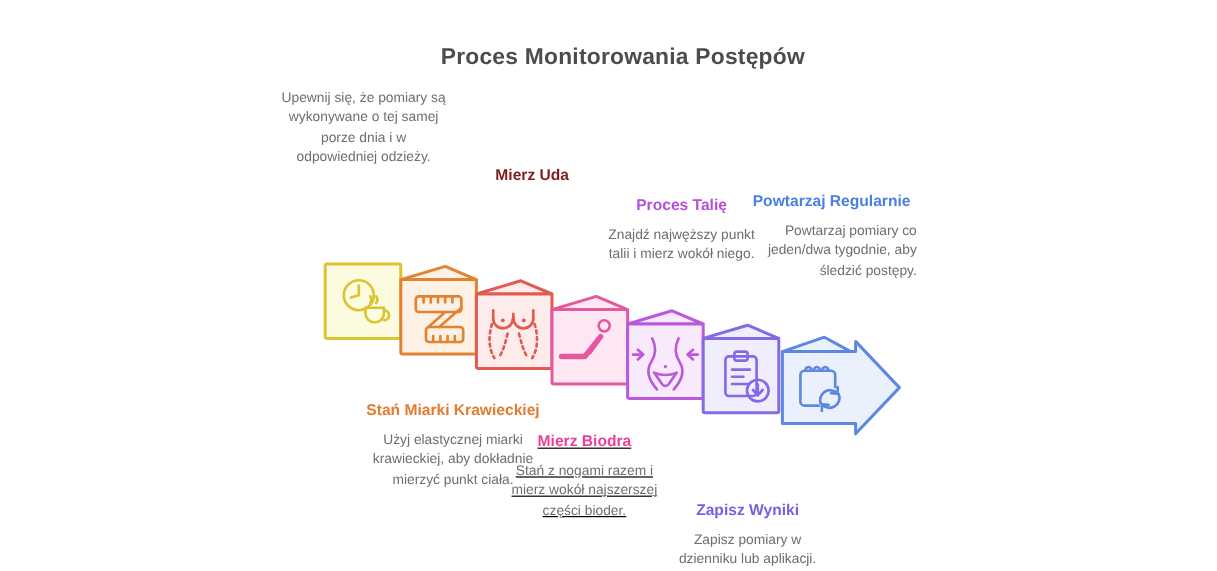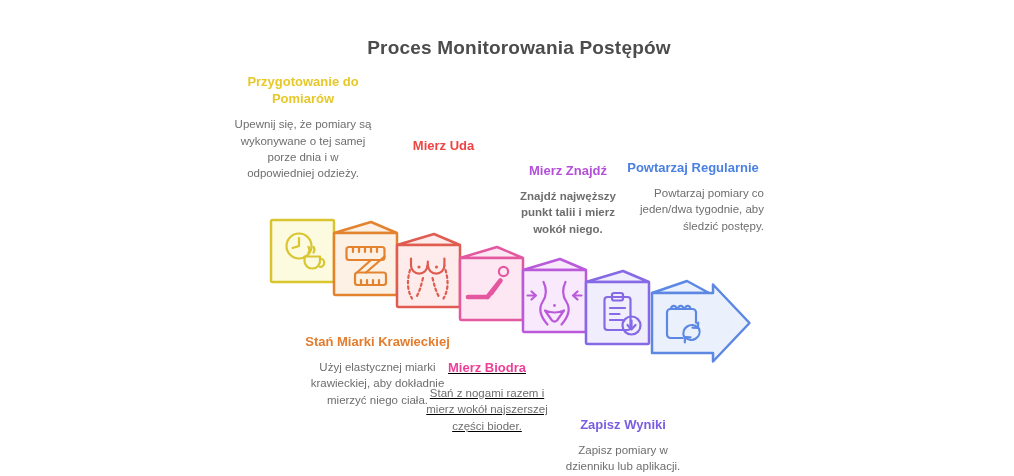--- a/index.html
+++ b/index.html
@@ -33,37 +33,36 @@
   .lb6{left:621px;top:159px;width:144px;}
 </style>
 </head>
 <body>
 
 <div class="canvas">
 
   <h1 class="main-title" style="color: rgb(76, 76, 76);">Proces Monitorowania Postępów</h1>
 
   <div class="step-label lb0">
-    <span class="heading" style="color: rgb(231, 200, 41);">Przygotowanie do Pomiarów</span>
     <span class="body" style="color: rgb(110, 110, 110);">Upewnij się, że pomiary są wykonywane o tej samej porze dnia i w odpowiedniej odzieży.</span>
   </div>
   <div class="step-label lb1">
     <span class="heading" style="color: rgb(227, 124, 46);">Stań Miarki Krawieckiej</span>
-    <span class="body" style="color: rgb(110, 110, 110);">Użyj elastycznej miarki krawieckiej, aby dokładnie mierzyć niego ciała.</span>
+    <span class="body" style="color: rgb(110, 110, 110);">Użyj elastycznej miarki krawieckiej, aby dokładnie mierzyć punkt ciała.</span>
   </div>
   <div class="step-label lb2">
-    <span class="heading" style="color: #ef4444;">Mierz Uda</span>
+    <span class="heading" style="color: #7f1d1d;">Mierz Uda</span>
   </div>
   <div class="step-label lb3">
     <span class="heading" style="color: rgb(238, 63, 151);">Mierz Biodra</span>
     <span class="body" style="color: rgb(110, 110, 110);">Stań z nogami razem i mierz wokół najszerszej części bioder.</span>
   </div>
   <div class="step-label lb4">
-    <span class="heading" style="color: rgb(180, 79, 216);">Mierz Znajdź</span>
-    <span class="body" style="color: rgb(110, 110, 110); font-weight: bold;">Znajdź najwęższy punkt talii i mierz wokół niego.</span>
+    <span class="heading" style="color: rgb(180, 79, 216);">Proces Talię</span>
+    <span class="body" style="color: rgb(110, 110, 110);">Znajdź najwęższy punkt talii i mierz wokół niego.</span>
   </div>
   <div class="step-label lb5">
     <span class="heading" style="color: rgb(123, 93, 226); margin-top: 32px;">Zapisz Wyniki</span>
     <span class="body" style="color: rgb(110, 110, 110);">Zapisz pomiary w dzienniku lub aplikacji.</span>
   </div>
   <div class="step-label lb6">
     <span class="heading" style="color: rgb(75, 128, 227);">Powtarzaj Regularnie</span>
     <span class="body" style="color: rgb(110, 110, 110); text-align: right;">Powtarzaj pomiary co jeden/dwa tygodnie, aby śledzić postępy.</span>
   </div>
 

